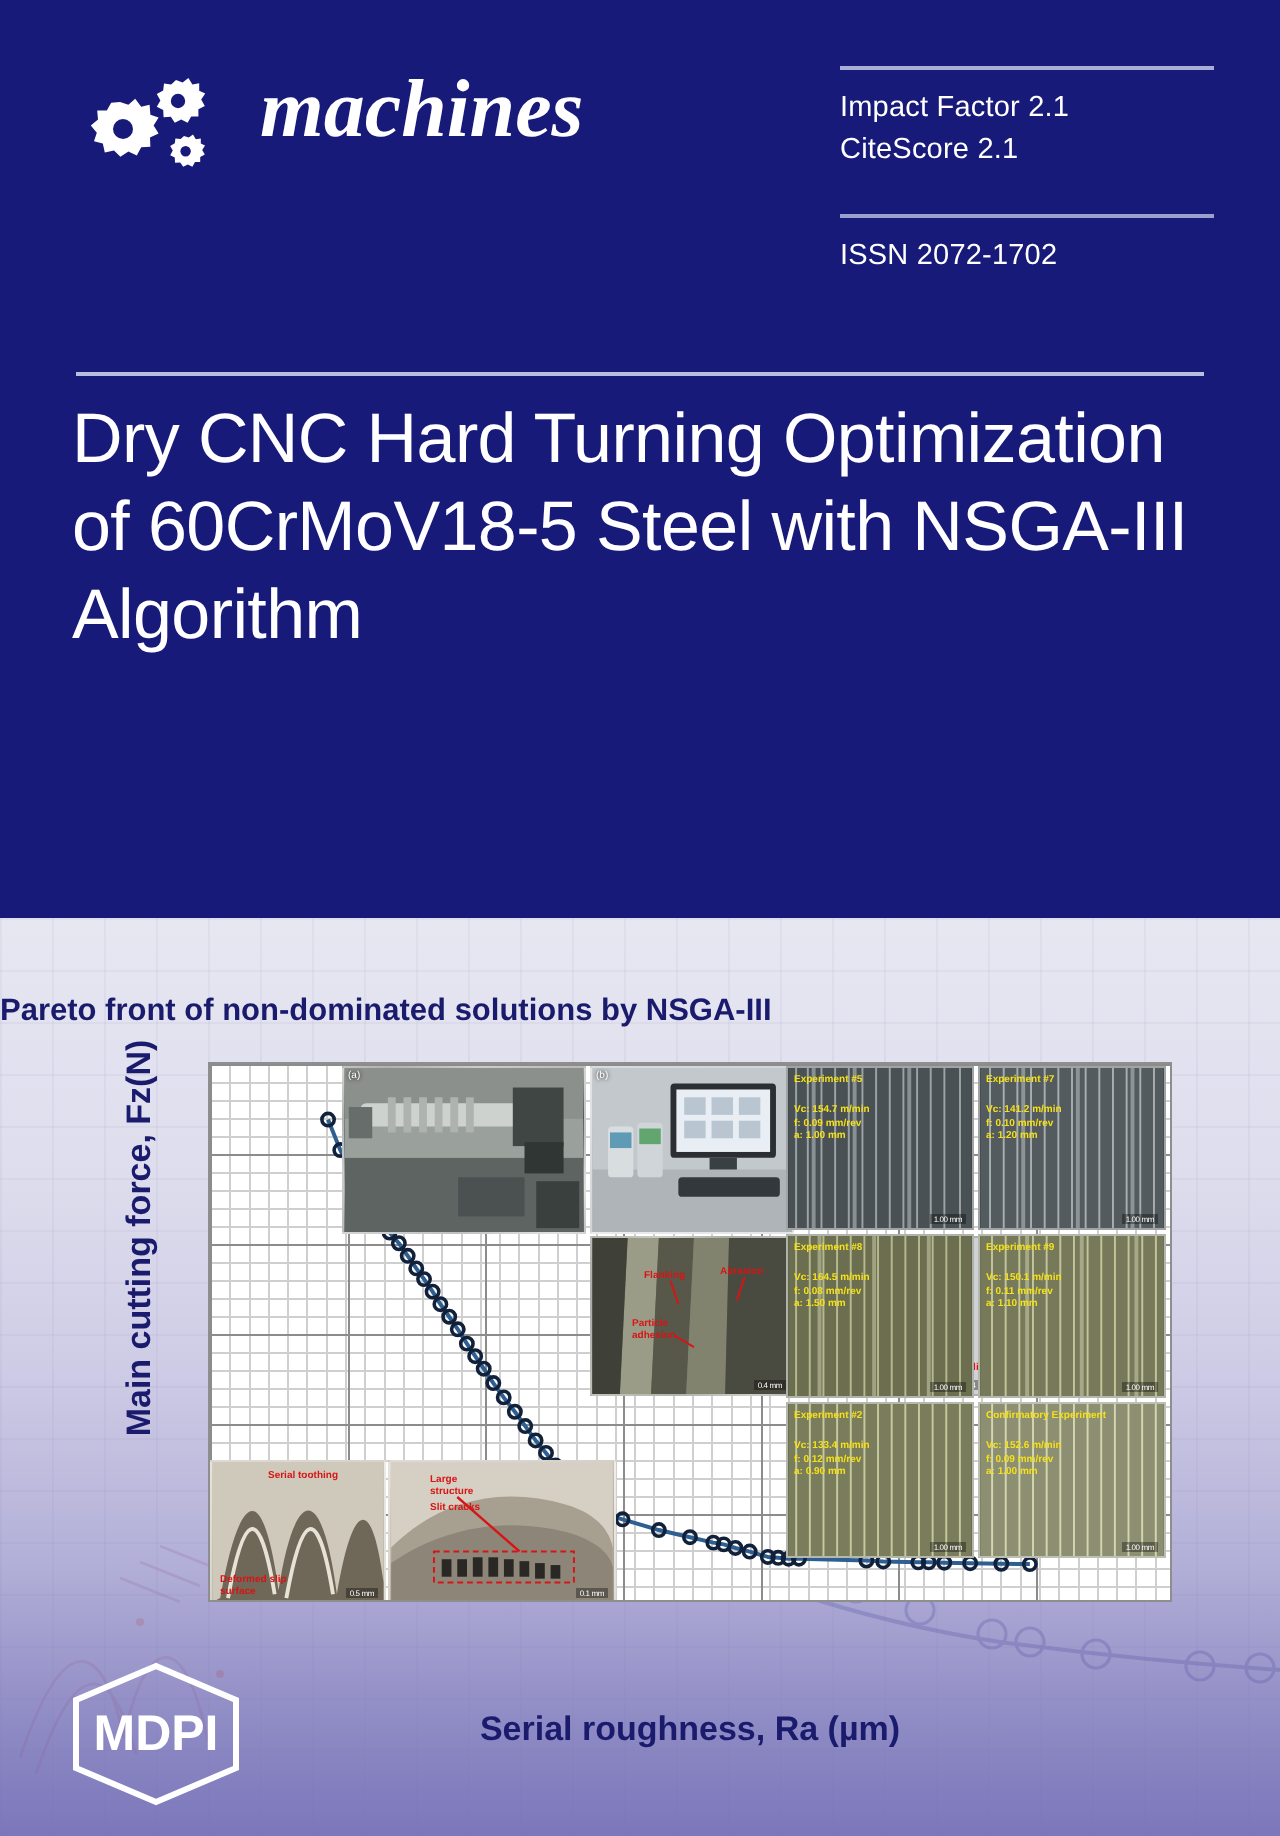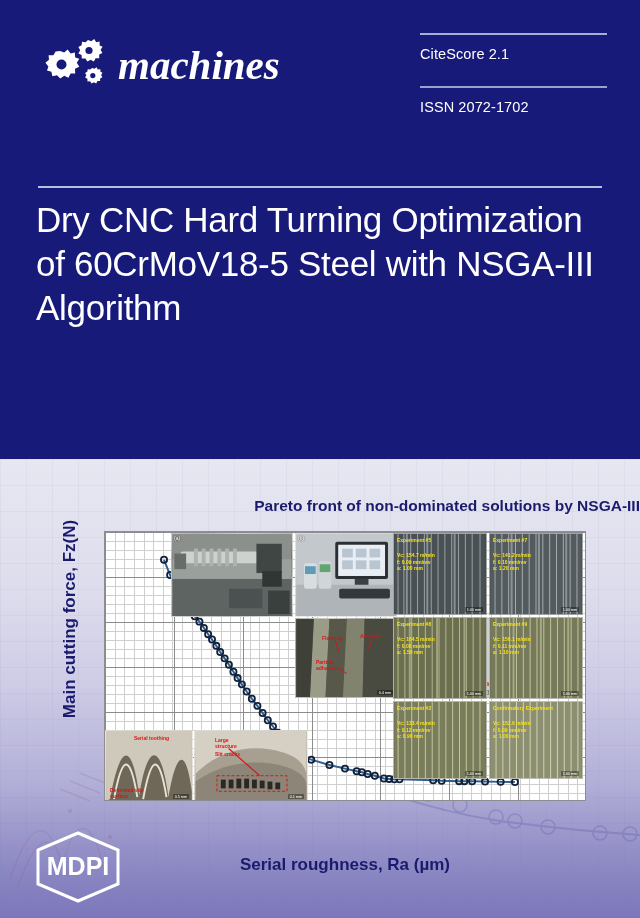--- a/index.html
+++ b/index.html
@@ -12,21 +12,21 @@
   }
   .cover { position:relative; width:640px; height:918px; overflow:hidden; background:#fff; }
 
   
   .hero {
     position:absolute; left:0; top:0; width:640px; height:459px;
     background:#181a7a;
   }
 
   
-  .logo-row { position:absolute; left:38px; top:34px; display:flex; align-items:center; }
+  .logo-row { position:absolute; left:38px; top:34px; display:flex; gap:12px; }
   .gears { width:78px; height:62px; flex:0 0 auto; }
   .wordmark {
     color:#ffffff;
     font-family:"Liberation Serif", serif;
     font-style:italic;
     font-weight:700;
     font-size:41px;
     letter-spacing:0px;
     line-height:1;
     margin-left:2px;
@@ -79,21 +79,21 @@
   .ghost2 {
     position:absolute; left:300px; top:280px; right:0; bottom:0;
     pointer-events:none; opacity:.30;
   }
   .ghost3 {
     position:absolute; left:0px; top:300px; width:260px; height:160px;
     pointer-events:none; opacity:.22;
   }
 
   .chart-title {
-    position:absolute; top:38px; left:0; width:640px; text-align:right;
+    position:absolute; top:38px; left:0; width:640px; text-align:left;
     color:#1b1b6e; font-size:15.5px; font-weight:bold; letter-spacing:0px;
   }
 
   
   .plot-wrap { position:absolute; left:0; top:0; width:640px; height:459px; }
   .plot-area {
     position:absolute; left:104px; top:72px; width:482px; height:270px;
     background:#ffffff;
     border:1px solid #8e8e8e;
     overflow:hidden;
@@ -166,20 +166,21 @@
             <circle cx="0.8" cy="-2.4" r="2.6" fill="#181a7a"></circle>
           </g>
         </g>
       </svg>
       <div class="wordmark">machines</div>
     </div>
 
     <div class="metrics">
       <div class="rule"></div>
       <div class="metrics-lines">
+        <div class="metric-line">Impact Factor 2.1</div>
         <div class="metric-line">CiteScore 2.1</div>
       </div>
       <div class="metrics-gap"></div>
       <div class="rule thin"></div>
       <div class="issn">ISSN 2072-1702</div>
     </div>
 
     <div class="title-rule"></div>
     <div class="title">Dry CNC Hard Turning Optimization of 60CrMoV18-5 Steel with NSGA-III Algorithm</div>
   </div>

